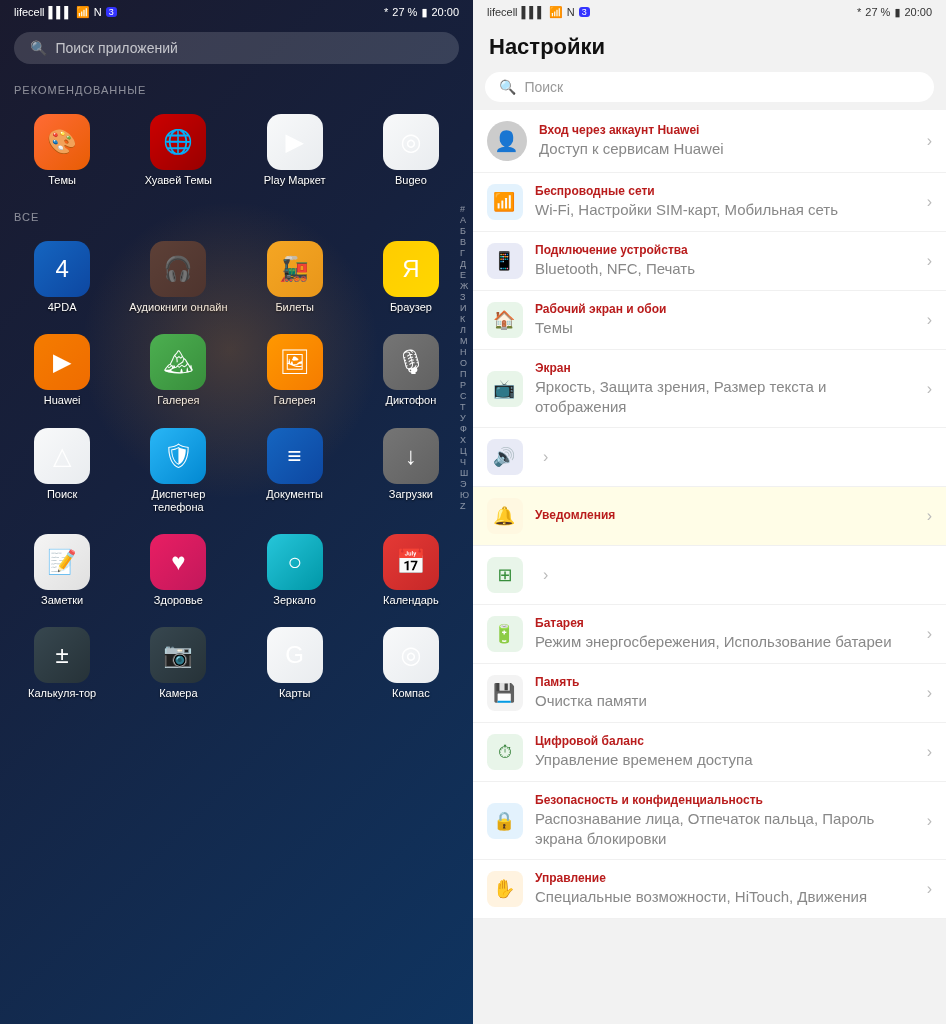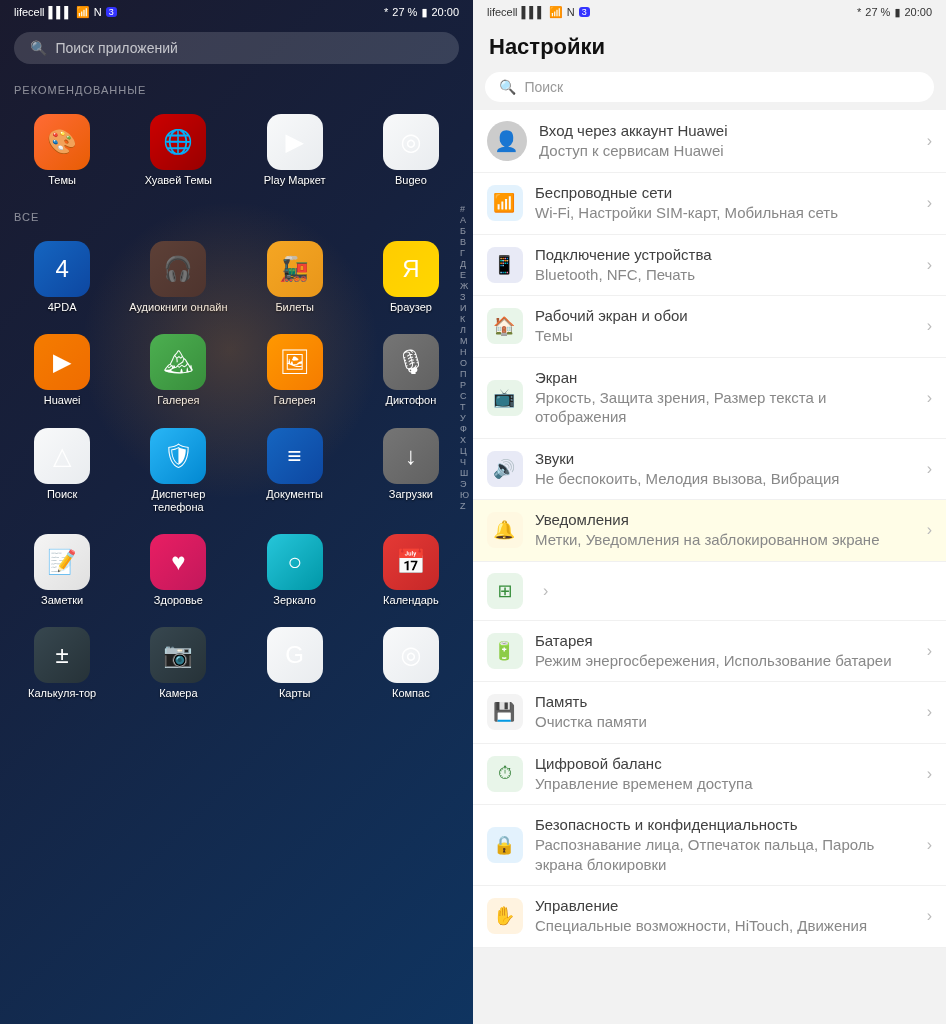--- a/index.html
+++ b/index.html
@@ -209,23 +209,23 @@
       margin-right: 12px;
       flex-shrink: 0;
       font-size: 18px;
     }
 
     .settings-text {
       flex: 1;
     }
 
     .settings-name {
-      font-size: 15px;
-      font-weight: 400;
-      color: #404040;
+      font-size: 12px;
+      font-weight: 700;
+      color: #b91c1c;
       margin-bottom: 2px;
     }
 
     .settings-desc {
       font-size: 15px;
       color: #888;
       line-height: 1.3;
     }
 
     .settings-arrow {
@@ -551,33 +551,28 @@
       <div class="settings-text">
         <div class="settings-name">Экран</div>
         <div class="settings-desc">Яркость, Защита зрения, Размер текста и отображения</div>
       </div>
       <span class="settings-arrow">›</span>
     </div>
       <div class="settings-item">
       <div class="settings-icon si-sound">
         <span>🔊</span>
       </div>
-      <div class="settings-text">
-        <div class="settings-name">Звуки</div>
-        <div class="settings-desc">Не беспокоить, Мелодия вызова, Вибрация</div>
-      </div>
       <span class="settings-arrow">›</span>
     </div>
       <div class="settings-item highlighted-item">
       <div class="settings-icon si-notif">
         <span>🔔</span>
       </div>
       <div class="settings-text">
         <div class="settings-name">Уведомления</div>
-        <div class="settings-desc">Метки, Уведомления на заблокированном экране</div>
       </div>
       <span class="settings-arrow">›</span>
     </div>
       <div class="settings-item">
       <div class="settings-icon si-apps">
         <span>⊞</span>
       </div>
       <span class="settings-arrow">›</span>
     </div>
       <div class="settings-item">

